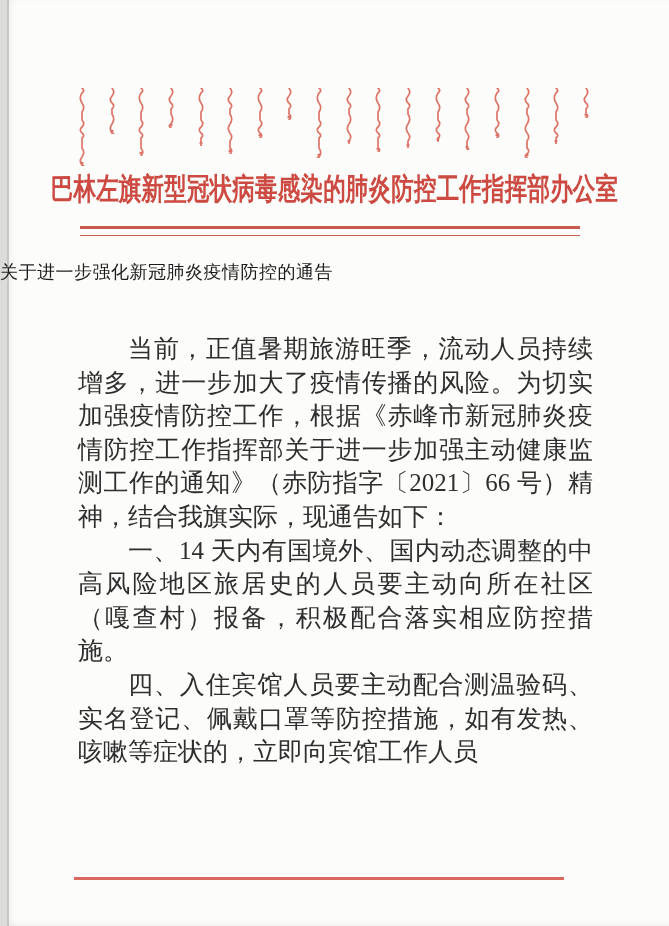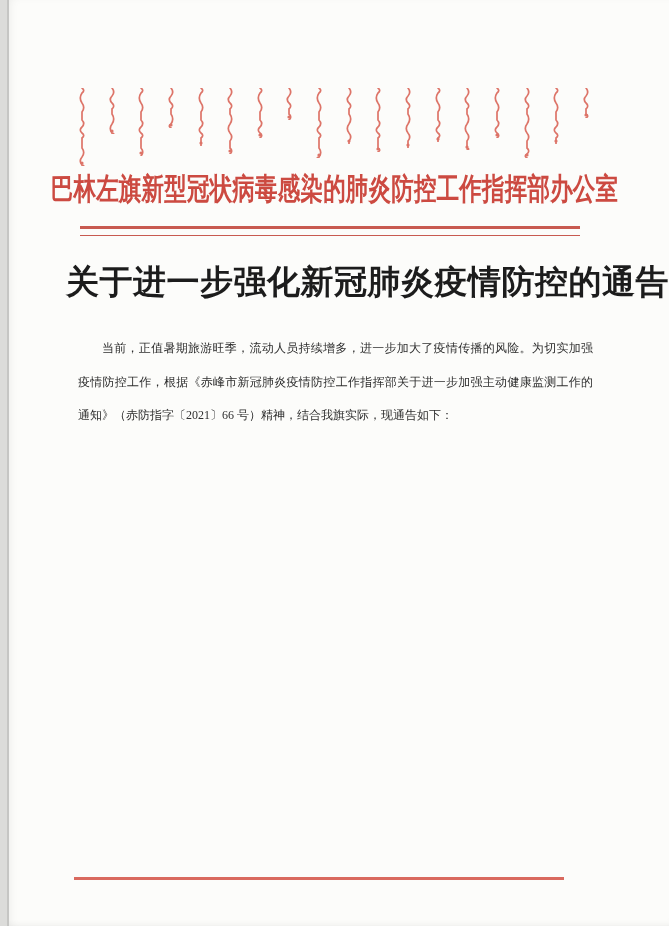--- a/index.html
+++ b/index.html
@@ -43,31 +43,31 @@
     transform-origin:center top;
     white-space:nowrap;
   }
   .double-rule{
     position:absolute;left:80px;top:226px;width:500px;height:6px;
     border-top:3px solid var(--rule-red);
     border-bottom:1px solid var(--rule-red);
   }
   .notice-title{
     position:absolute;left:0;right:0;top:260px;
-    text-align:right;
+    text-align:left;
     color:var(--title-black);
-    font-weight:700;
-    font-size:33px;
+    font-weight:400;
+    font-size:18px;
     letter-spacing:0.5px;
     white-space:nowrap;
   }
   .body-text{
     position:absolute;left:78px;right:76px;top:332px;
     color:var(--body-black);
-    font-size:12px;
+    font-size:25px;
     line-height:33.6px;
     text-align:justify;
   }
   .body-text p{
     margin:0;
     text-indent:2em;
   }
   .footer-rule{
     position:absolute;left:74px;top:877px;width:490px;height:3px;
     background:var(--bottom-rule-red);
@@ -155,16 +155,18 @@
     </div>
 
   <div class="org-header">巴林左旗新型冠状病毒感染的肺炎防控工作指挥部办公室</div>
 
   <div class="double-rule"></div>
 
   <div class="notice-title">关于进一步强化新冠肺炎疫情防控的通告</div>
 
   <div class="body-text">
     <p>当前，正值暑期旅游旺季，流动人员持续增多，进一步加大了疫情传播的风险。为切实加强疫情防控工作，根据《赤峰市新冠肺炎疫情防控工作指挥部关于进一步加强主动健康监测工作的通知》（赤防指字〔2021〕66 号）精神，结合我旗实际，现通告如下：</p>
+    <p>一、14 天内有国境外、国内动态调整的中高风险地区旅居史的人员要主动向所在社区（嘎查村）报备，积极配合落实相应防控措施。</p>
+    <p>四、入住宾馆人员要主动配合测温验码、实名登记、佩戴口罩等防控措施，如有发热、咳嗽等症状的，立即向宾馆工作人员</p>
   </div>
 
   <div class="footer-rule"></div>
 </div>
 
 </body></html>

